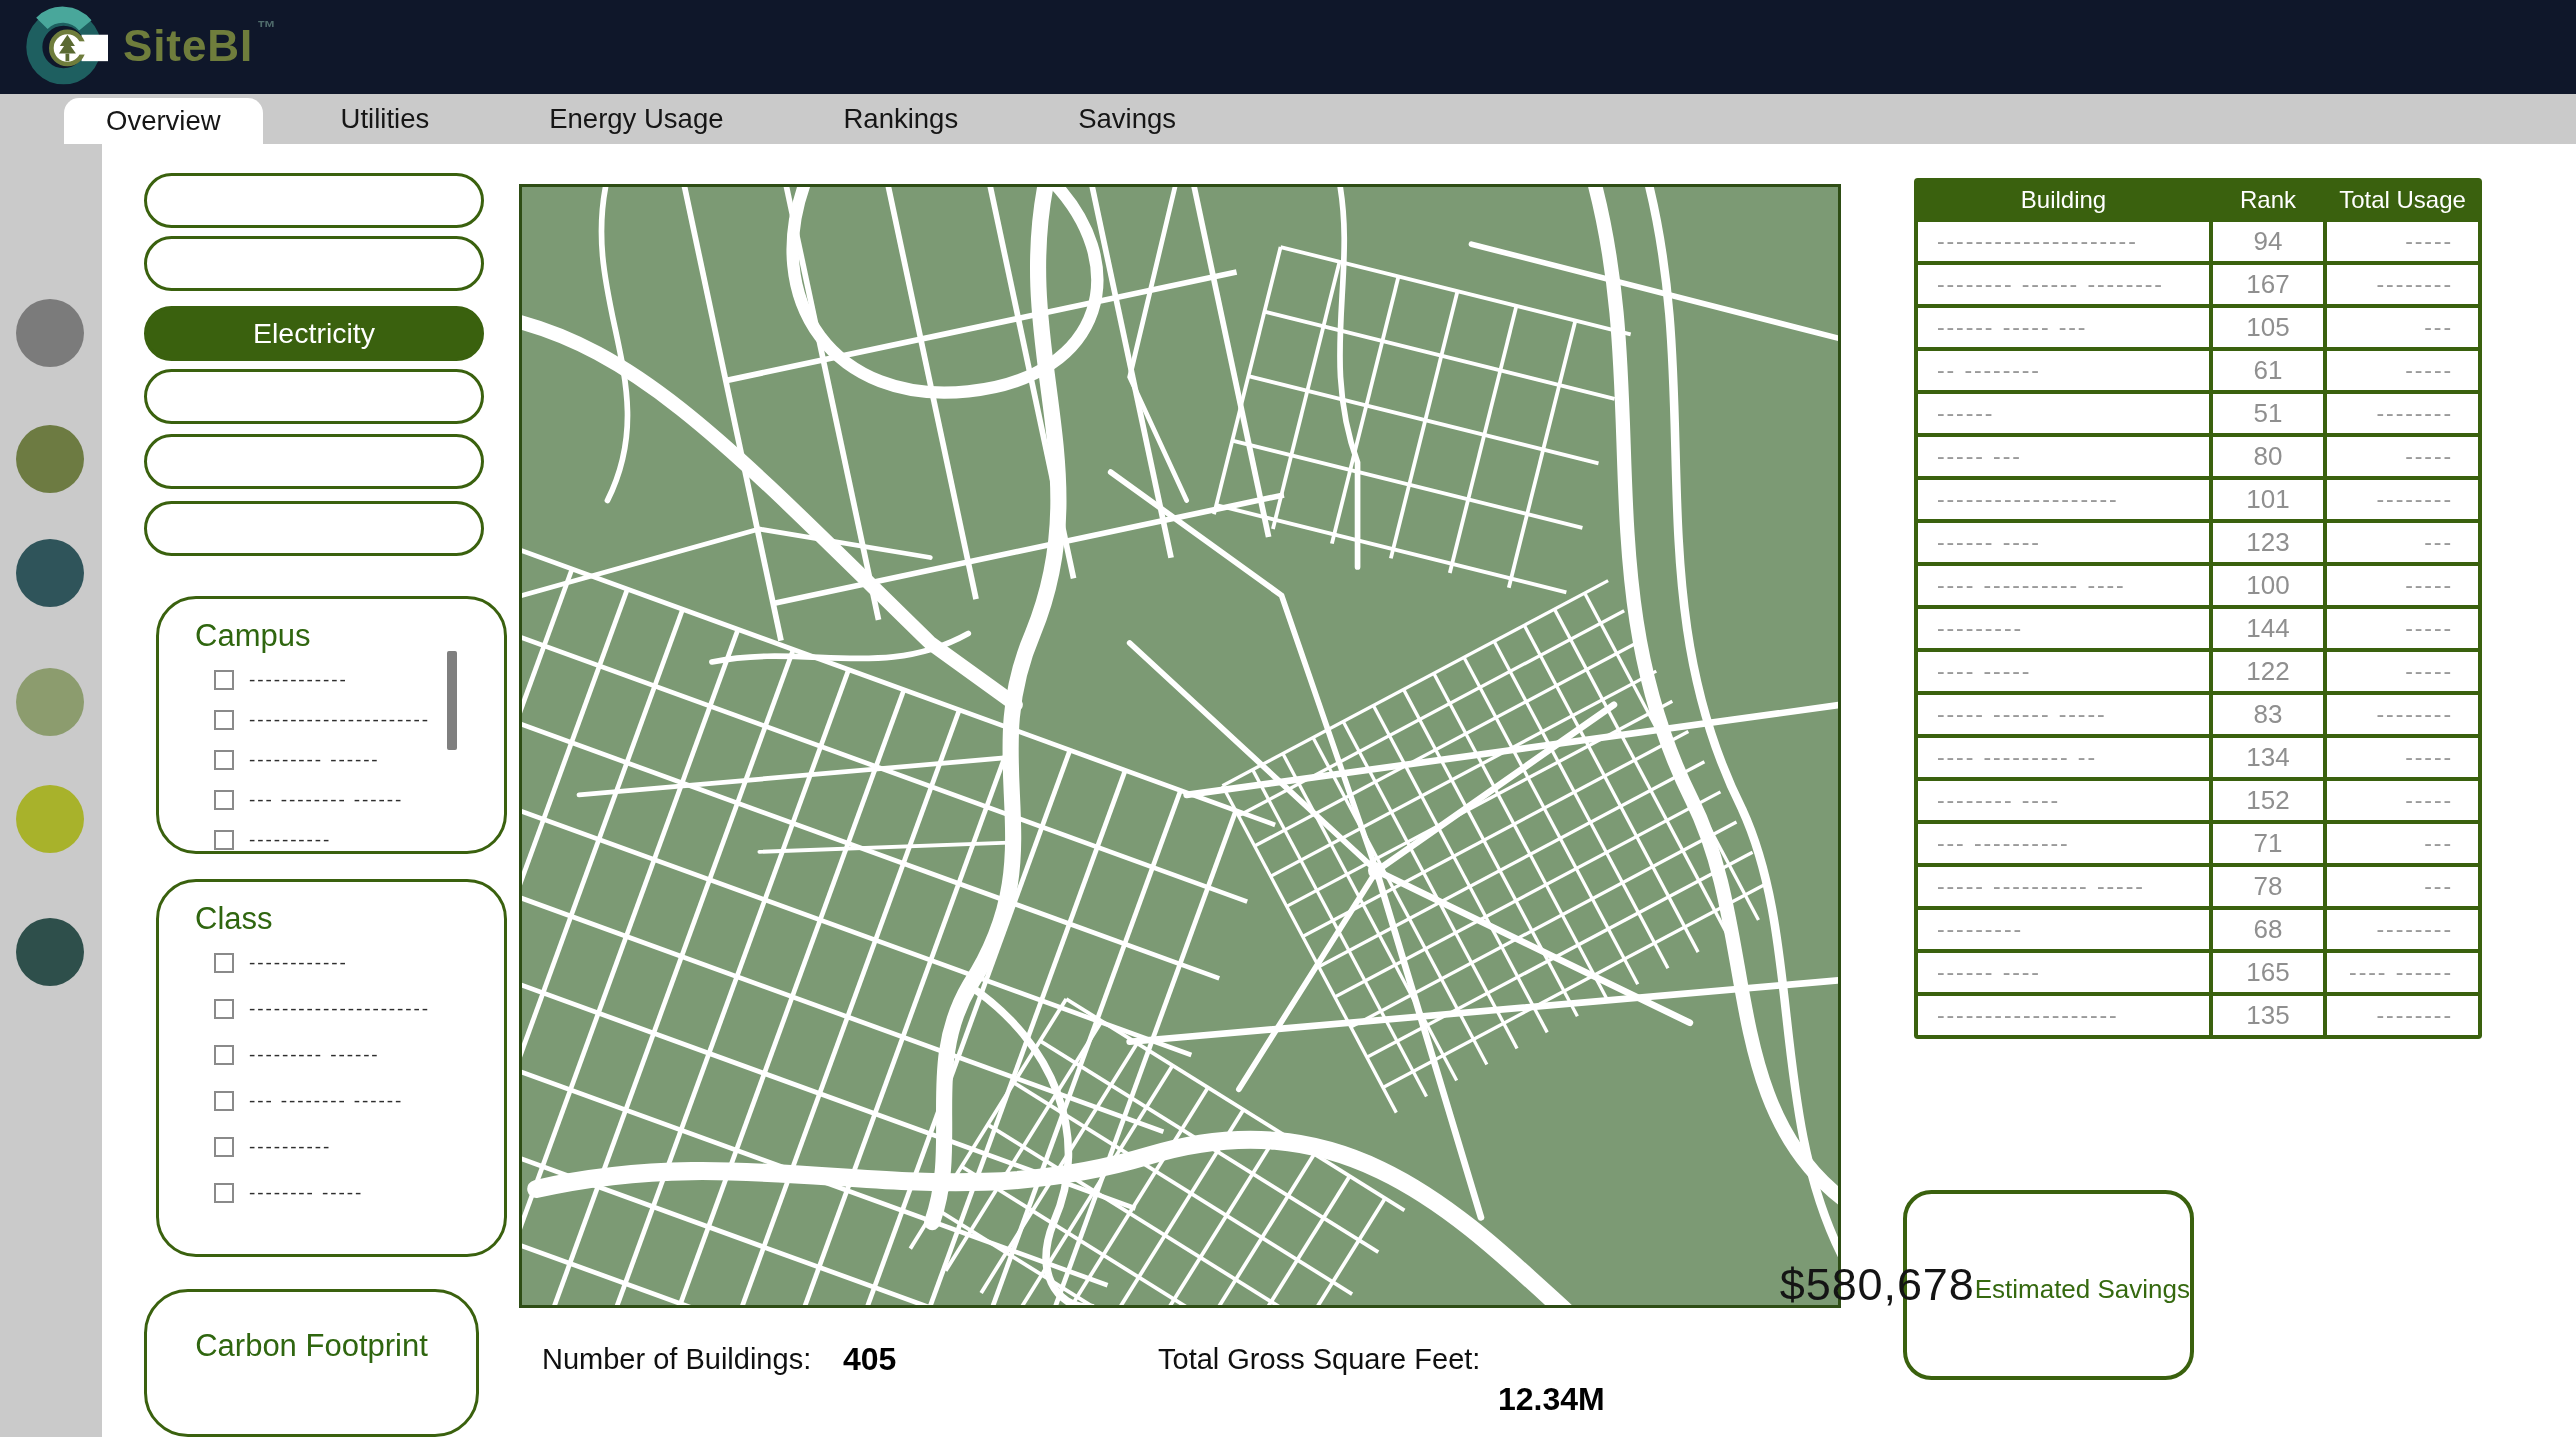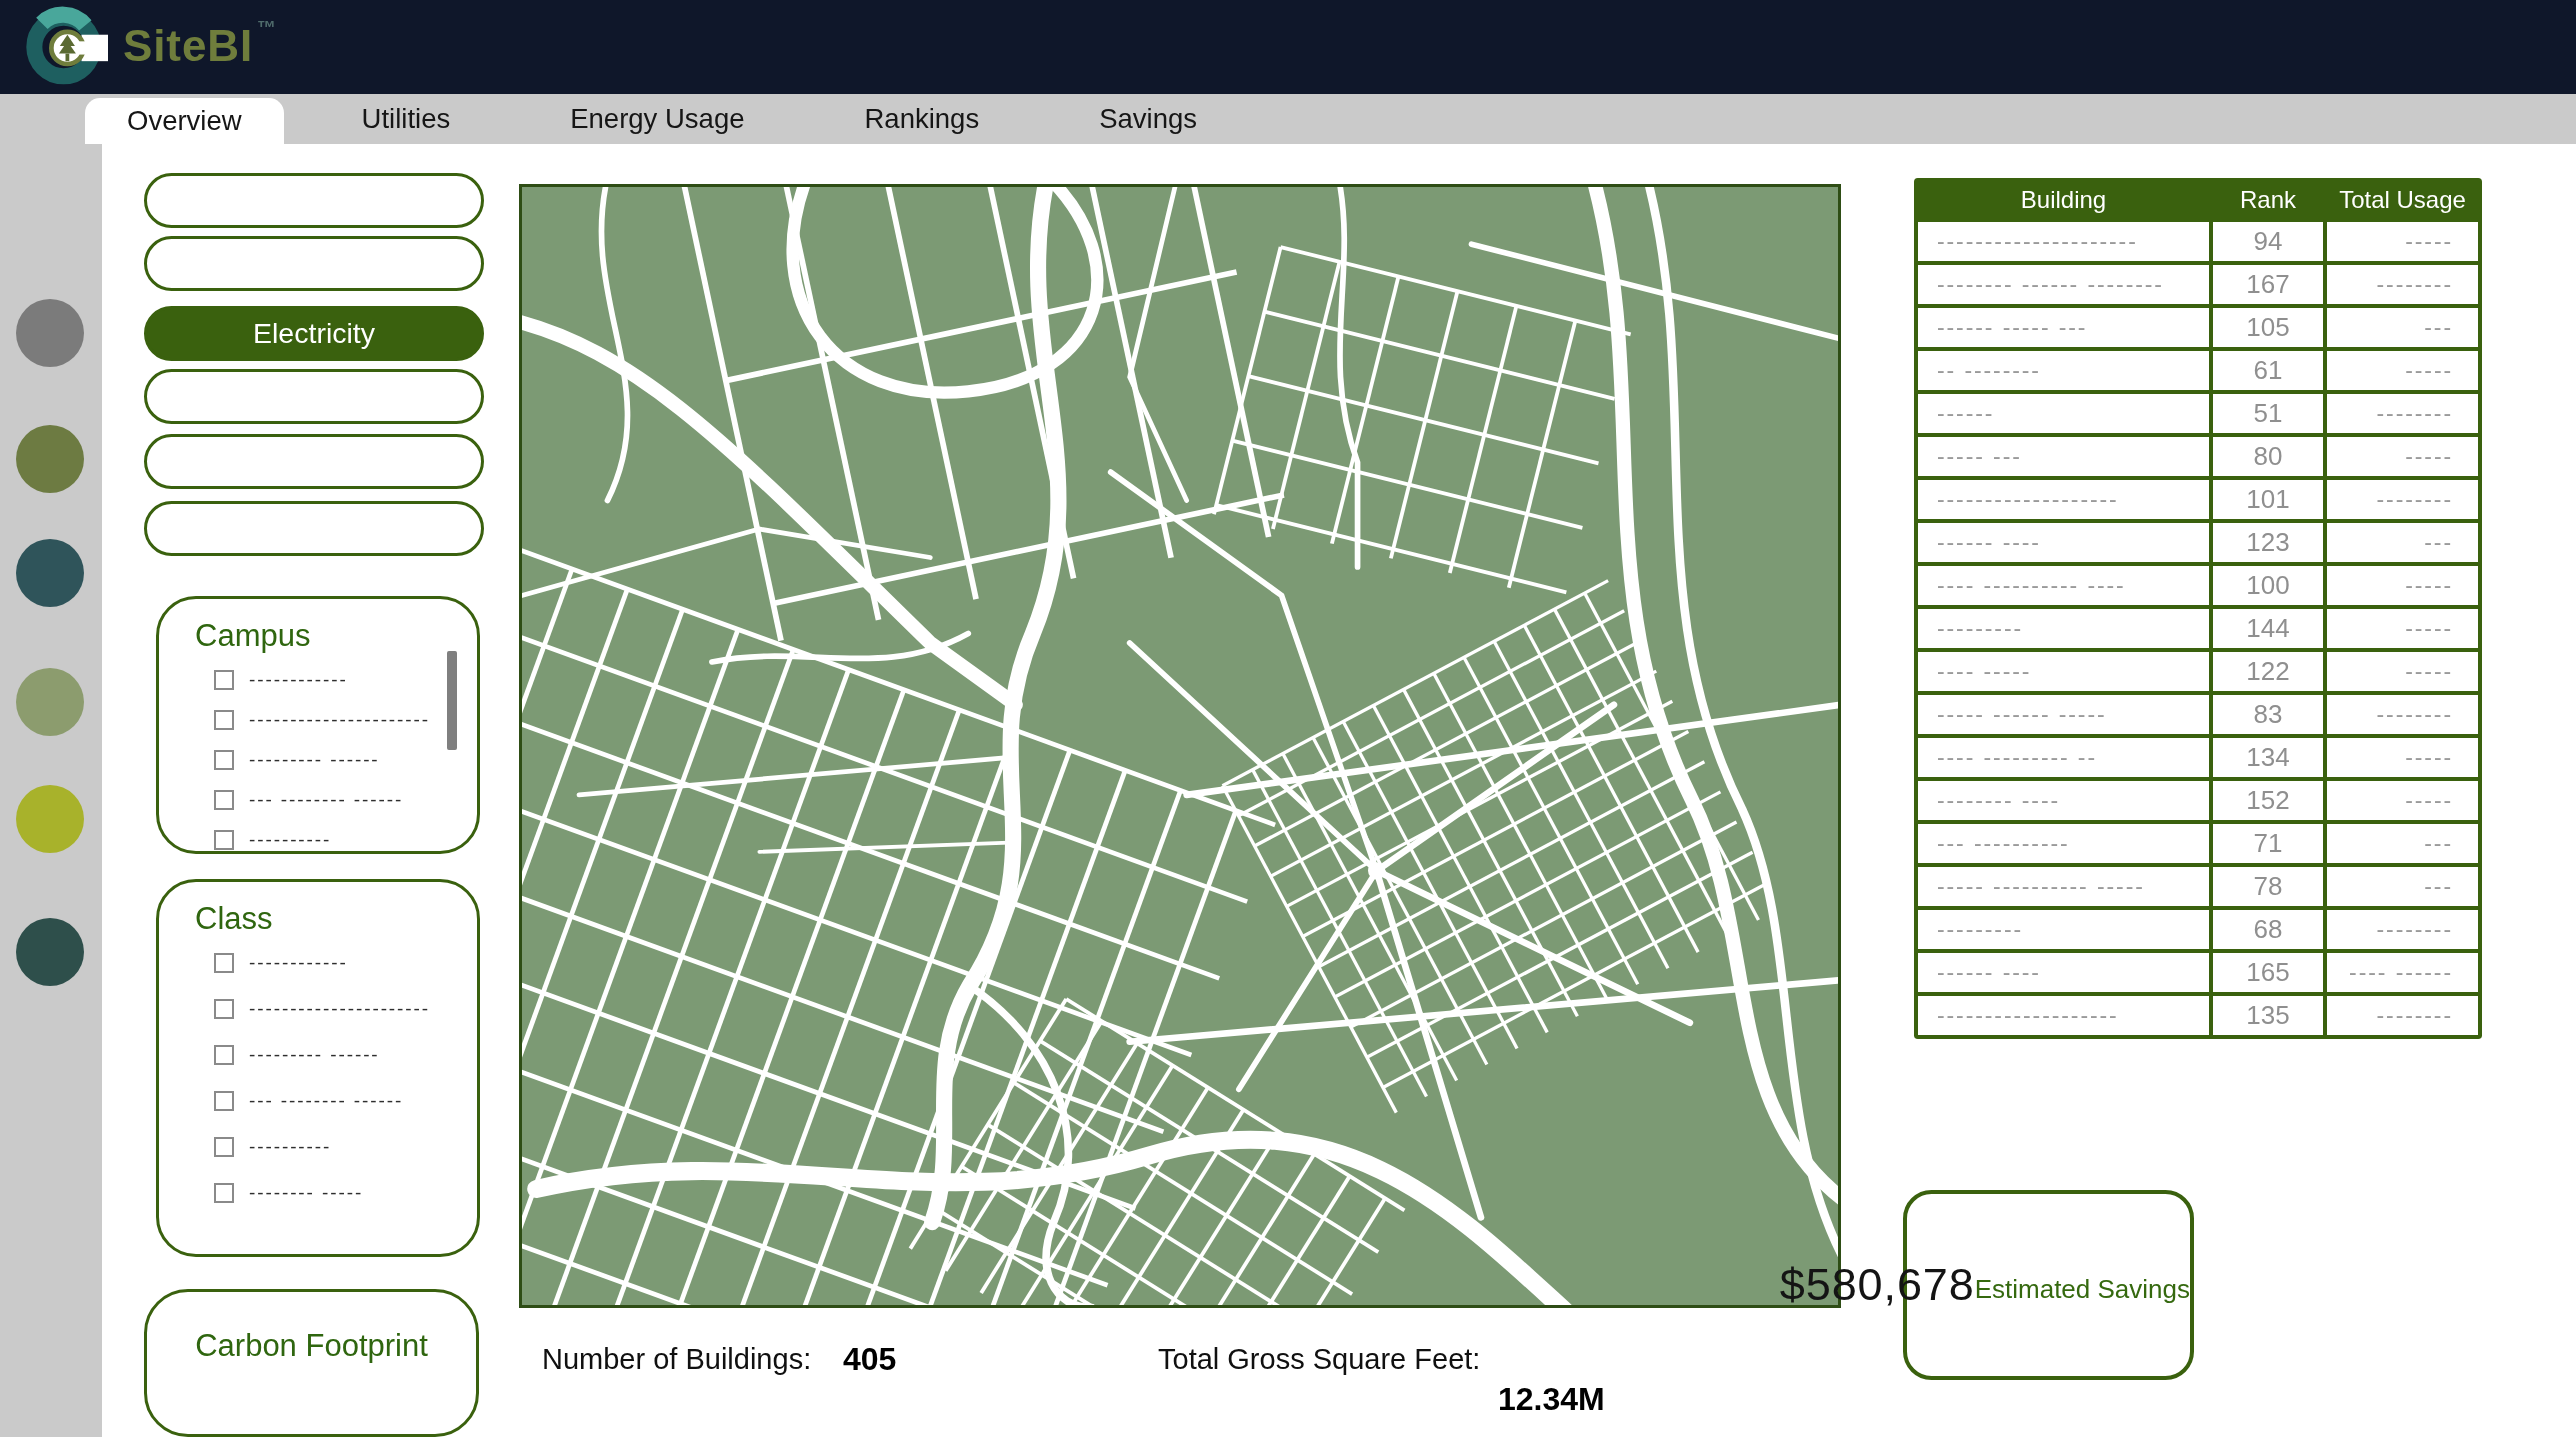--- a/index.html
+++ b/index.html
@@ -7,36 +7,36 @@
        font-family:"Liberation Sans",sans-serif;}
 
   
   .topbar{position:absolute;left:0;top:0;width:2576px;height:94px;background:#0f172a;}
   .logo{position:absolute;left:23px;top:5.7px;display:flex;align-items:flex-start;}
   .logo-text{font-size:44px;font-weight:bold;color:#6F7D3C;margin-left:15px;margin-top:15px;letter-spacing:0.9px;}
   .logo-tm{font-size:19px;font-weight:bold;color:#4F6B6B;margin-top:11.4px;margin-left:3.8px;}
 
   
   .tabstrip{position:absolute;left:0;top:94px;width:2576px;height:50px;background:#CACACA;
-            display:flex;align-items:flex-end;padding-left:85px;box-sizing:border-box;}
+            display:flex;align-items:flex-end;padding-left:64px;box-sizing:border-box;}
   .tab{height:50px;display:flex;align-items:center;padding:0 42px;font-size:27.5px;color:#161616;
        margin-right:36px;white-space:nowrap;}
   .tab.active{background:#ffffff;border-radius:15px 15px 0 0;height:46px;}
 
   
   .rail{position:absolute;left:0;top:144px;width:102px;height:1293px;background:#CACACA;}
   .rail-dot{position:absolute;left:16px;width:68px;height:68px;border-radius:50%;}
 
   
   .pill{position:absolute;left:144px;width:340px;height:55px;border:3.8px solid #3A610E;border-radius:30px;
         background:#ffffff;box-sizing:border-box;display:flex;align-items:center;justify-content:center;}
   .pill.filled{background:#3A610E;border-color:#3A610E;}
   .pill span{font-size:28.5px;color:#ffffff;}
 
-  .group{position:absolute;left:156px;width:324px;border:3.8px solid #3A610E;border-radius:40px;
+  .group{position:absolute;left:156px;width:351px;border:3.8px solid #3A610E;border-radius:40px;
          background:#ffffff;box-sizing:border-box;}
   #campus-box{top:596px;height:258px;}
   #class-box{top:879px;height:378px;}
   .group-title{font-size:31px;color:#2F660F;margin:19px 0 0 36px;}
   .check-list{margin:15px 0 0 55px;display:flex;flex-direction:column;}
   .check-row{display:flex;align-items:center;}
   #campus-box .check-row{margin-bottom:18px;}
   #class-box .check-row{margin-bottom:24px;}
   .check-box{width:20px;height:20px;border:2.8px solid #8A8A8A;background:#fff;flex:none;box-sizing:border-box;}
   .check-label{margin-left:15px;font-size:19px;letter-spacing:1.9px;color:#2E2E2E;white-space:nowrap;}

